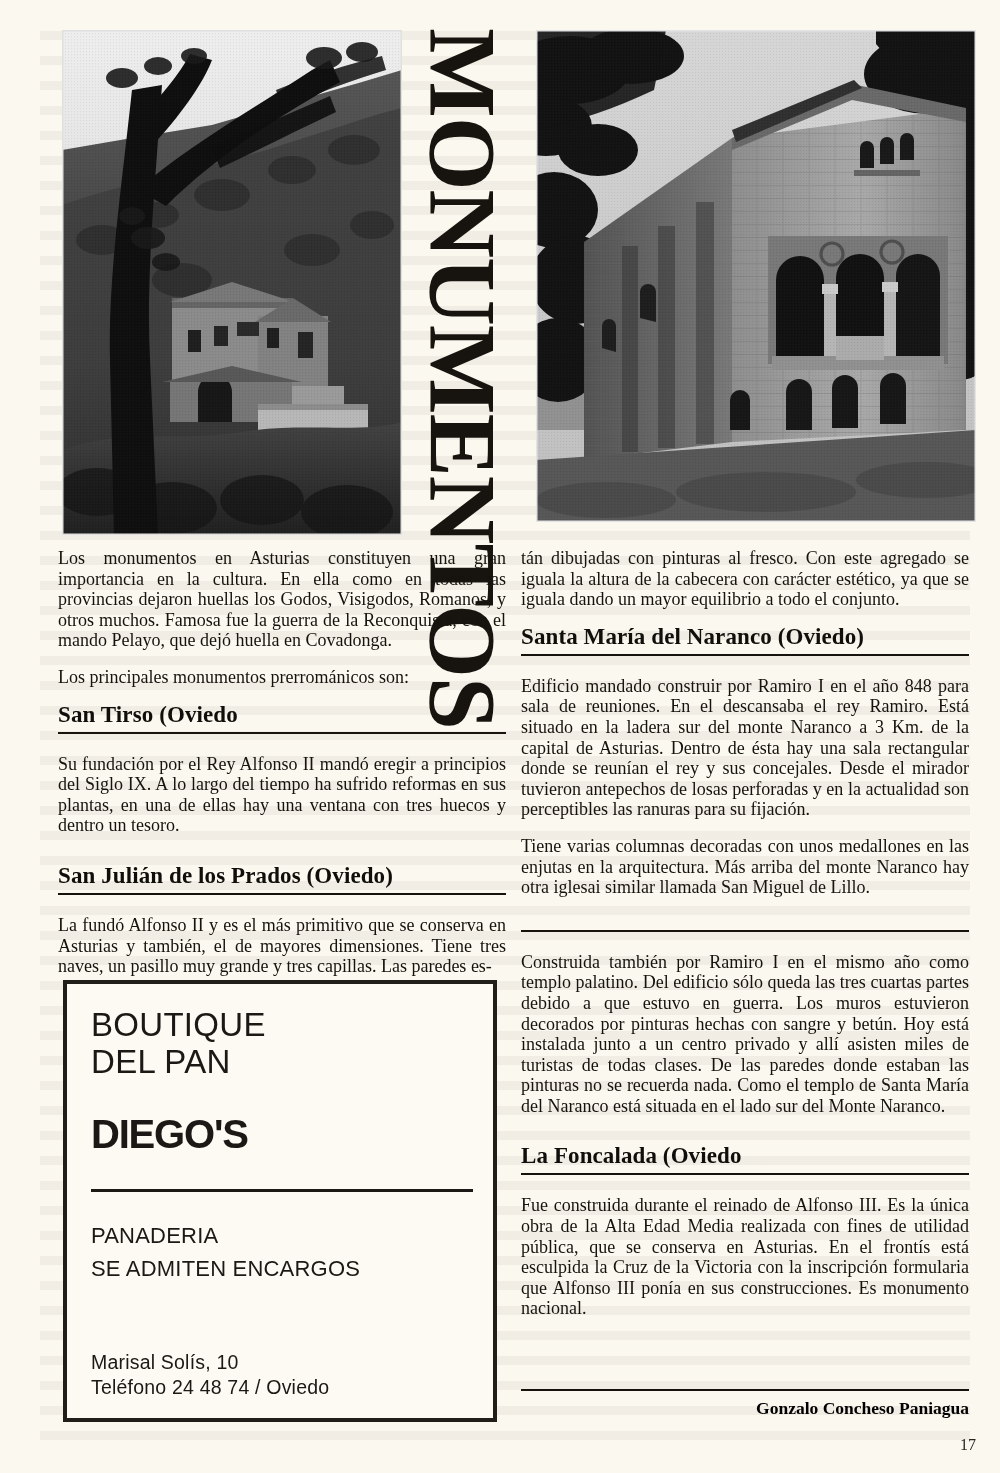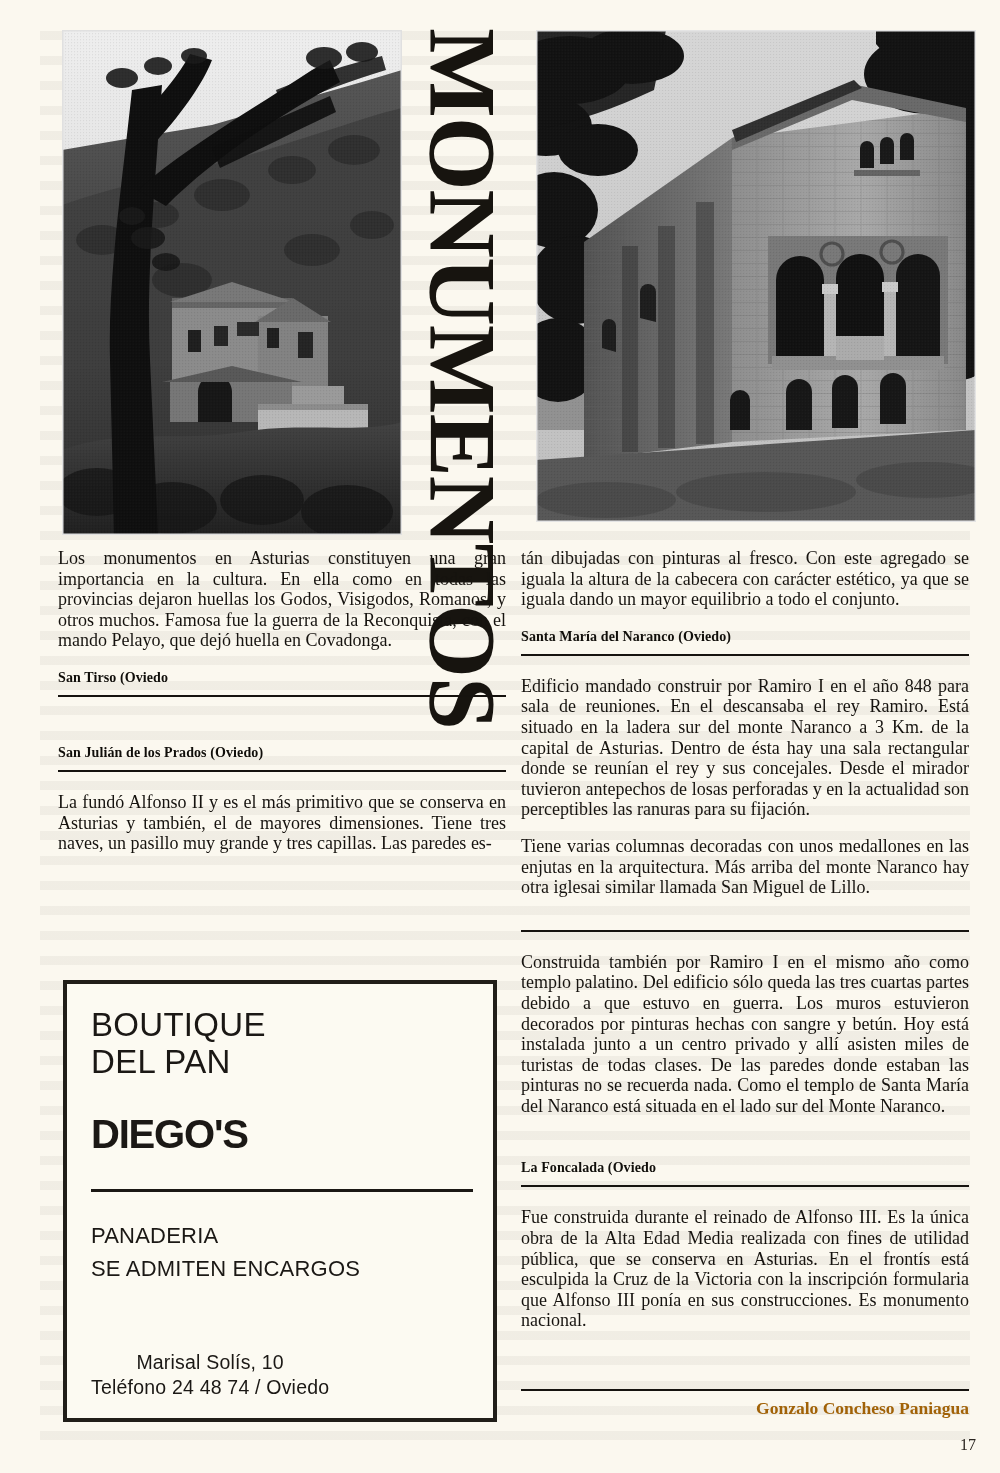--- a/index.html
+++ b/index.html
@@ -69,22 +69,22 @@
     margin: 0 0 16px 0;
     font-size: 18px;
     line-height: 20.6px;
     text-align: justify;
     text-justify: inter-word;
     hyphens: none;
     color: #16130f;
   }
 
   h3.sec {
-    margin: 16px 0 0 0;
-    font-size: 14px;
+    margin: 4px 0 0 0;
+    font-size: 23px;
     font-weight: bold;
     line-height: 21px;
     letter-spacing: 0.1px;
     color: #100e0a;
   }
   .rule {
     height: 0;
     border-top: 2.2px solid #16130f;
     margin: 7px 0 20px 0;
   }
@@ -134,40 +134,39 @@
     line-height: 33px;
     letter-spacing: 0.2px;
     margin-top: 20px;
   }
   #ad-contact {
     position: absolute;
     left: 24px; bottom: 18px;
     font-size: 19.5px;
     line-height: 25px;
     letter-spacing: 0.2px;
-    text-align: center;
   }
 
   
   #author-rule {
     position: absolute;
     left: 521px;
     top: 1389px;
     width: 448px;
     border-top: 2.4px solid #16130f;
   }
   #author-name {
     position: absolute;
     left: 521px;
     top: 1398px;
     width: 448px;
     text-align: right;
     font-size: 17.5px;
     font-weight: bold;
-    color: #a16207;
+    color: #000000;
   }
 
   
   #page-number {
     position: absolute;
     right: 24px;
     top: 1436px;
     font-size: 16px;
     color: #2a2520;
     margin-left: 44px;
@@ -391,23 +390,25 @@
       <rect x="0" y="0" width="440" height="492" fill="none" stroke="#dcd9d0" stroke-width="3"></rect>
     </svg>
   </div>
 
   <div id="title-monumentos">MONUMENTOS</div>
 
   <div class="col" id="col-left">
 
     <p class="body">Los monumentos en Asturias constituyen una gran importancia en la cultura. En ella como en todas las provincias dejaron huellas los Godos, Visigodos, Romanos, y otros muchos. Famosa fue la guerra de la Reconquista, con el mando Pelayo, que dejó huella en Covadonga.</p>
 
+    <p class="body">Los principales monumentos prerrománicos son:</p>
 
     <h3 class="sec">San Tirso (Oviedo</h3>
     <div class="rule"></div>
+    <p class="body">Su fundación por el Rey Alfonso II mandó eregir a principios del Siglo IX. A lo largo del tiempo ha sufrido reformas en sus plantas, en una de ellas hay una ventana con tres huecos y dentro un tesoro.</p>
 
     <div class="sec-gap"></div>
     <h3 class="sec">San Julián de los Prados (Oviedo)</h3>
     <div class="rule"></div>
     <p class="body">La fundó Alfonso II y es el más primitivo que se conserva en Asturias y también, el de mayores dimensiones. Tiene tres naves, un pasillo muy grande y tres capillas. Las paredes es-</p>
   </div>
 
   <div class="col" id="col-right">
 
     <p class="body">tán dibujadas con pinturas al fresco. Con este agregado se iguala la altura de la cabecera con carácter estético, ya que se iguala dando un mayor equilibrio a todo el conjunto.</p>

